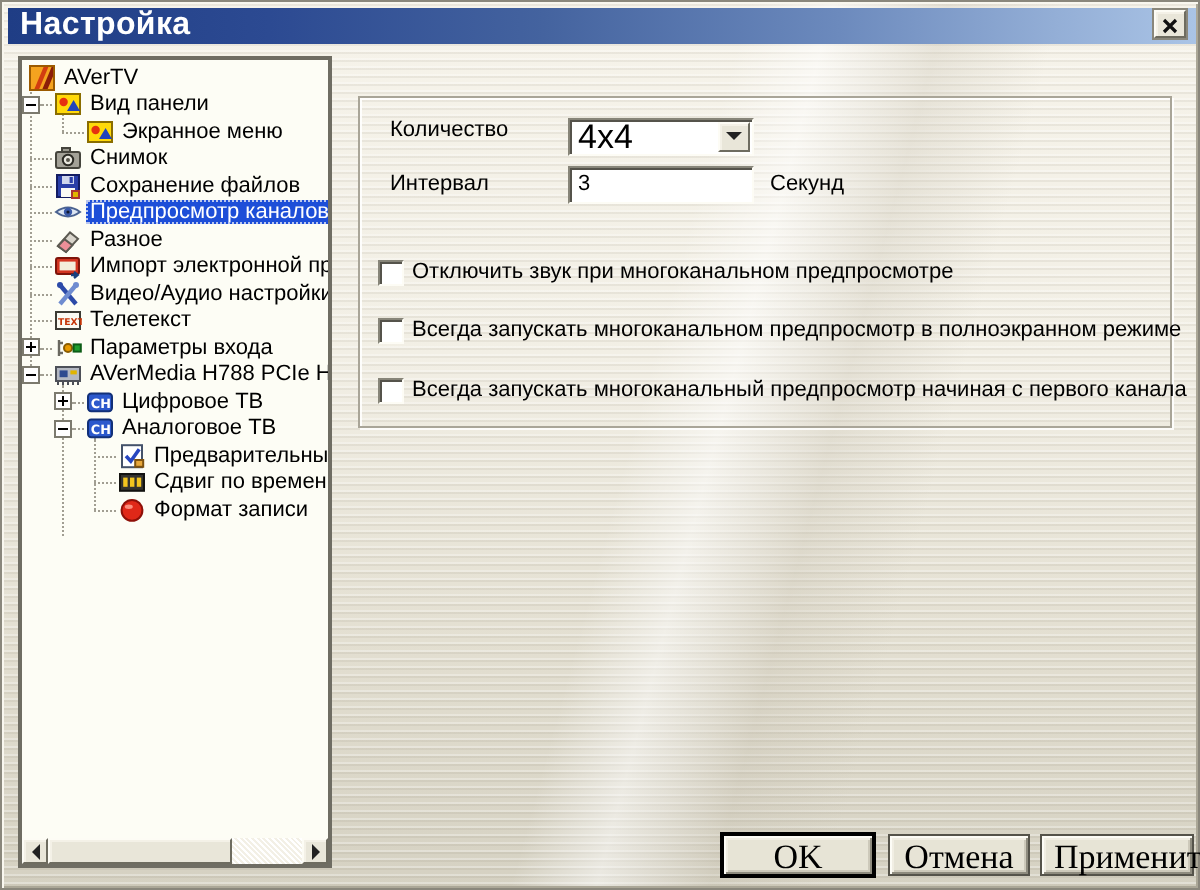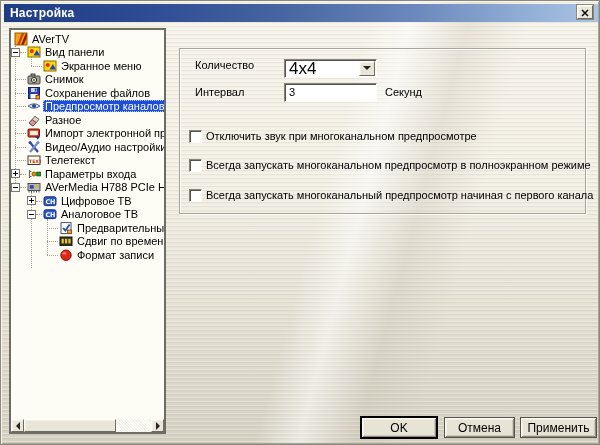--- a/index.html
+++ b/index.html
@@ -7,21 +7,21 @@
   .window{position:absolute;left:0;top:0;width:600px;height:445px;box-sizing:border-box;
     border:1px solid #8a877c;
     box-shadow:inset 1px 1px 0 #f9f7ef, inset -1px -1px 0 #aba797;
     background:
       linear-gradient(105deg, rgba(255,255,255,0) 52%, rgba(255,255,255,.5) 58%, rgba(198,192,176,.30) 66%, rgba(255,255,255,0) 74%),
       repeating-linear-gradient(180deg, rgba(255,255,255,.30) 0 1px, rgba(114,105,86,.09) 1px 2px, rgba(0,0,0,0) 2px 4px),
       linear-gradient(180deg,#f6f3ea 0%,#f2efe5 40%,#e3dfd1 72%,#d5d1c2 100%);}
   .titlebar{position:absolute;left:3px;top:3px;width:594px;height:18px;
     background:linear-gradient(90deg,#1f3d85 0%,#2c4a92 22%,#44639f 45%,#6c8abd 70%,#93aed6 88%,#aac4e6 100%);
     display:flex;align-items:center;}
-  .title{color:#fff;font-size:12px;font-weight:bold;padding-left:6px;letter-spacing:.2px;}
+  .title{color:#fff;font-size:16px;font-weight:bold;padding-left:6px;letter-spacing:.2px;}
   .closebtn{position:absolute;left:576px;top:4px;width:16px;height:14px;padding:0;
     background:#e9e6d9;border:1px solid;border-color:#fdfcf5 #6e6c60 #6e6c60 #fdfcf5;
     box-shadow:0 0 0 1px #8a877b, inset 1px 1px 0 #f4f1e7;display:flex;align-items:center;justify-content:center;cursor:default;}
   
   .treepanel{position:absolute;left:8px;top:27px;width:157px;height:406px;box-sizing:border-box;
     border:2px solid #6f6d63;background:#fdfdf5;overflow:hidden;}
   .treecontent{position:absolute;left:0;top:0;right:0;bottom:13px;overflow:hidden;}
   .tree-row{position:absolute;height:13.5px;left:0;width:100%;display:flex;align-items:center;font-size:11px;color:#000;white-space:nowrap;}
   .tree-label{padding:0 2px;line-height:12px;}
   .tree-label.sel{background:#1d4ed8;color:#fff;outline:1px dotted #b9c6ee;outline-offset:-1px;}
@@ -51,22 +51,22 @@
   .combo .val{flex:1;padding-left:4px;line-height:15px;}
   .combo-btn{width:16px;height:15px;margin:1px;background:#e9e6d9;border:1px solid;border-color:#fdfcf5 #6e6c60 #6e6c60 #fdfcf5;
     box-shadow:inset 1px 1px 0 #f4f1e7;display:flex;align-items:center;justify-content:center;box-sizing:border-box;}
   .tri-d{width:0;height:0;border:4px solid transparent;border-top:4px solid #222;margin-top:3px;}
   .textbox{position:absolute;left:104px;top:34px;width:93px;height:19px;font-size:11px;}
   .textbox .val{padding-left:4px;line-height:16px;display:block;}
   .cbrow{position:absolute;left:9px;display:flex;align-items:center;height:14px;}
   .cbox{width:13px;height:13px;margin-right:4px;flex:0 0 13px;}
   .cbrow .lbltxt{font-size:11px;white-space:nowrap;}
   
-  .btn{position:absolute;top:416px;height:21px;font-size:12px;color:#000;cursor:default;
-    font-family:Liberation Sans, sans-serif;
+  .btn{position:absolute;top:416px;height:21px;font-size:17px;color:#000;cursor:default;
+    font-family:Liberation Serif, serif;
     background:#e7e4d6;border:1px solid #55534a;
     box-shadow:inset 1px 1px 0 #fdfcf6, inset -1px -1px 0 #8e8b7e, inset 2px 2px 0 #f1eee3, inset -2px -2px 0 #cdc9ba;}
   .btn.default{border:1px solid #000;box-shadow:0 0 0 1px #000, inset 1px 1px 0 #fdfcf6, inset -1px -1px 0 #8e8b7e, inset 2px 2px 0 #f1eee3, inset -2px -2px 0 #cdc9ba;}
 </style>
 </head>
 <body>
 
 <div class="window">
 
   <div class="titlebar">

